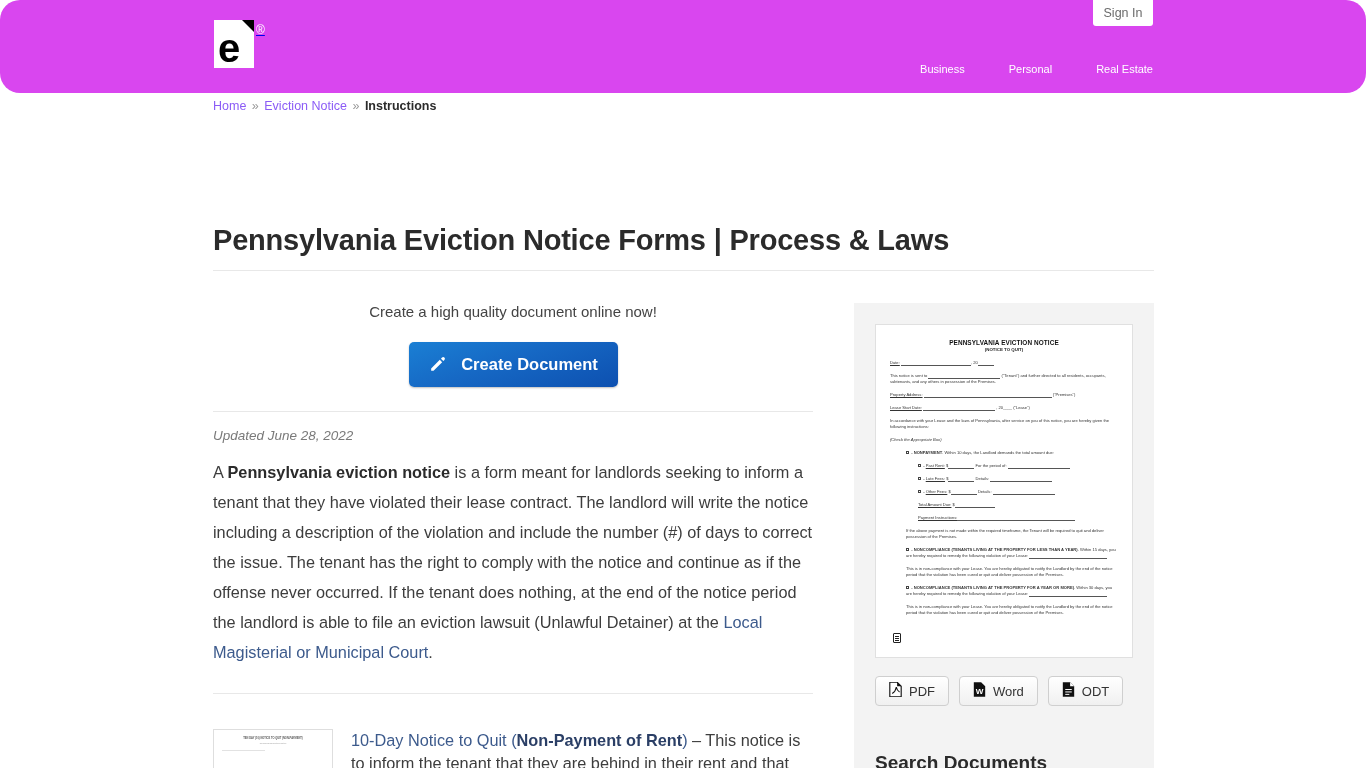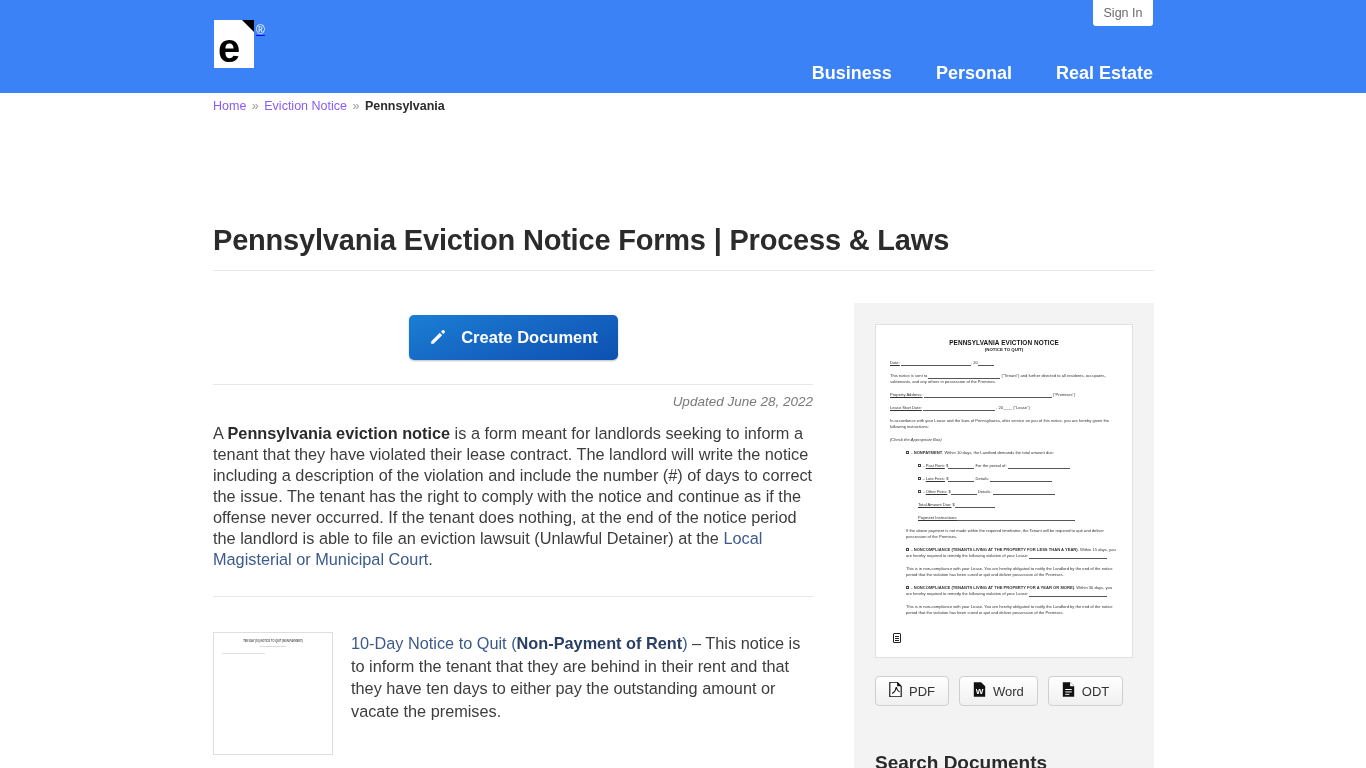--- a/index.html
+++ b/index.html
@@ -11,21 +11,22 @@
     background: #ffffff;
     font-family: "Liberation Sans", sans-serif;
     color: #333333;
   }
 
   
   .site-header {
     position: relative;
     width: 100%;
     height: 93px;
-    background: #3b82f6;
+    background: #d946ef;
+    border-radius: 20px;
   }
   .signin-btn {
     position: absolute;
     top: 0;
     left: 1093px;
     width: 60px;
     height: 26px;
     background: #ffffff;
     border: 0;
     border-radius: 0 0 3px 3px;
@@ -86,22 +87,22 @@
   }
   .main-nav {
     position: absolute;
     right: 213px;
     top: 63px;
     display: flex;
     gap: 44px;
   }
   .main-nav a {
     color: #ffffff;
-    font-size: 18px;
-    font-weight: bold;
+    font-size: 11px;
+    font-weight: normal;
     text-decoration: none;
     white-space: nowrap;
   }
 
   
   .page {
     position: relative;
     width: 1366px;
   }
   .breadcrumb {
@@ -167,30 +168,29 @@
   }
   .pencil-icon svg { display: block; }
 
   .cta-rule {
     margin-top: 24px;
     width: 600px;
     height: 1px;
     background: #e8e8e8;
   }
   .updated {
-    margin-top: 9px;
+    margin-top: 16px;
     font-size: 13.5px;
     font-style: italic;
     color: #7a7a7a;
-    text-align: right;
   }
   .intro {
     margin: 14px 0 0 0;
     font-size: 16.3px;
-    line-height: 21px;
+    line-height: 30px;
     color: #3d3d3d;
   }
   .intro b { color: #2b2b2b; }
   .intro a, .type-text a { color: #3c5a8c; text-decoration: none; }
 
   .section-head {
     margin: 38px 0 0 0;
     font-size: 27px;
     font-weight: normal;
     color: #2b2b2b;
@@ -358,28 +358,29 @@
   </nav>
 </div>
 
 <div class="page">
 
   <div class="breadcrumb">
     <a href="#">Home</a>
     <span class="sep">»</span>
     <a href="#">Eviction Notice</a>
     <span class="sep">»</span>
-    <span class="current">Pennsylvania</span>
+    <span class="current">Instructions</span>
   </div>
 
   <h1 class="page-title">Pennsylvania Eviction Notice Forms | Process &amp; Laws</h1>
   <div class="title-rule"></div>
 
   <div class="main-col">
 
+    <p class="cta-line">Create a high quality document online now!</p>
 
     <div class="cta-wrap">
       <button class="create-btn">
         <span class="pencil-icon">
           <svg width="19" height="19" viewBox="0 0 24 24" fill="#ffffff">
             <path d="M20.7 3.3a2.1 2.1 0 0 0-3 0l-1.3 1.3 3 3 1.3-1.3a2.1 2.1 0 0 0 0-3zM14.9 6.1L4 17v3h3L17.9 9.1l-3-3z"></path>
           </svg>
         </span>
         <span>Create Document</span>
       </button>

